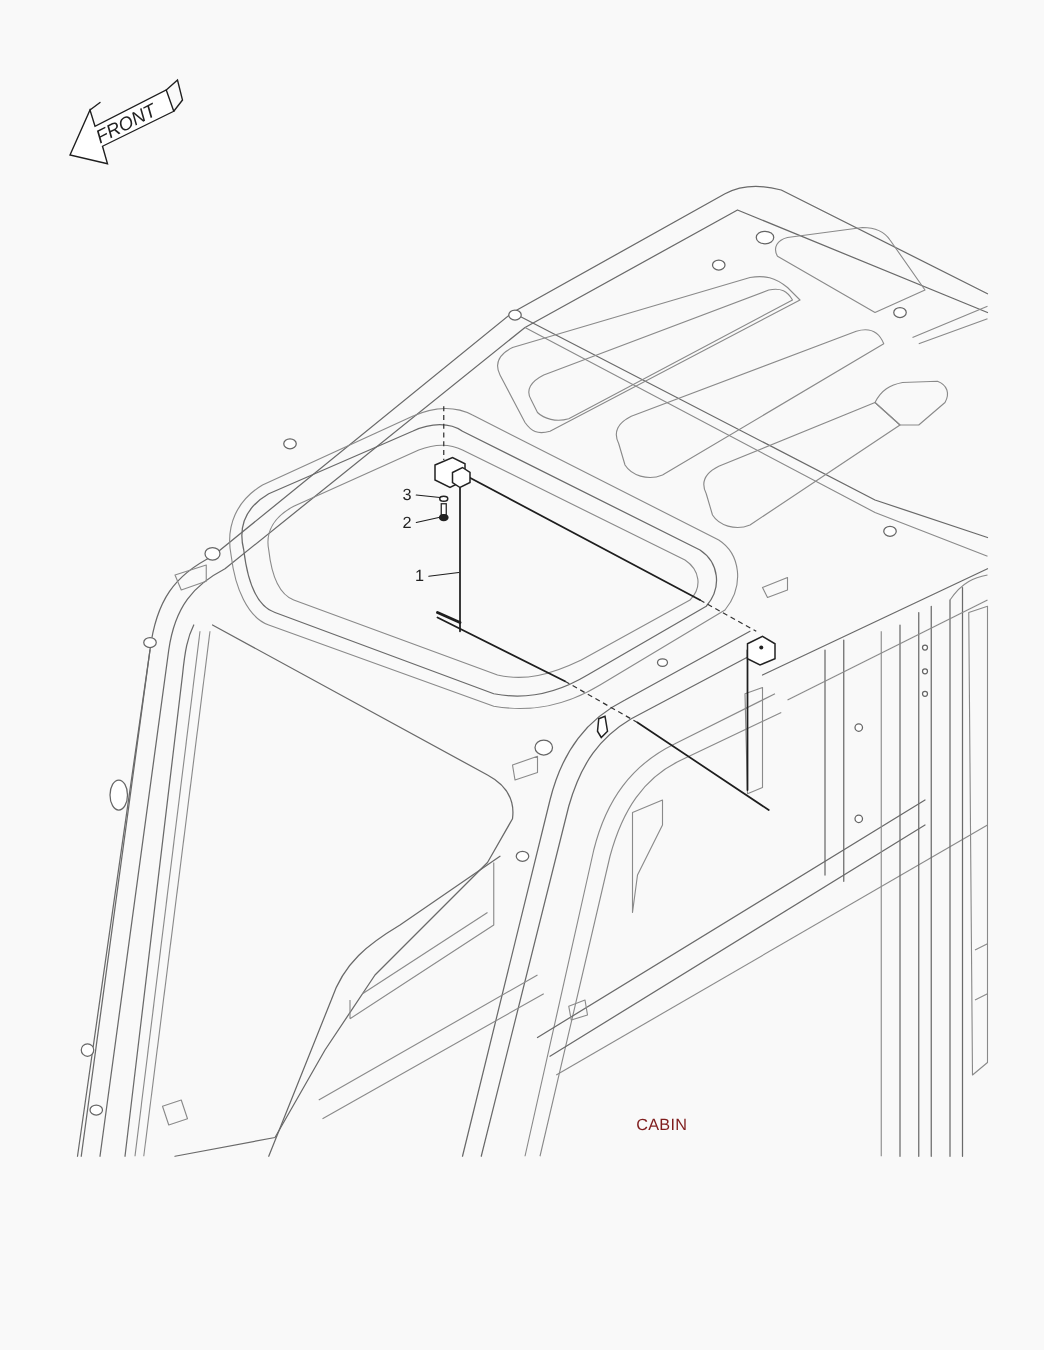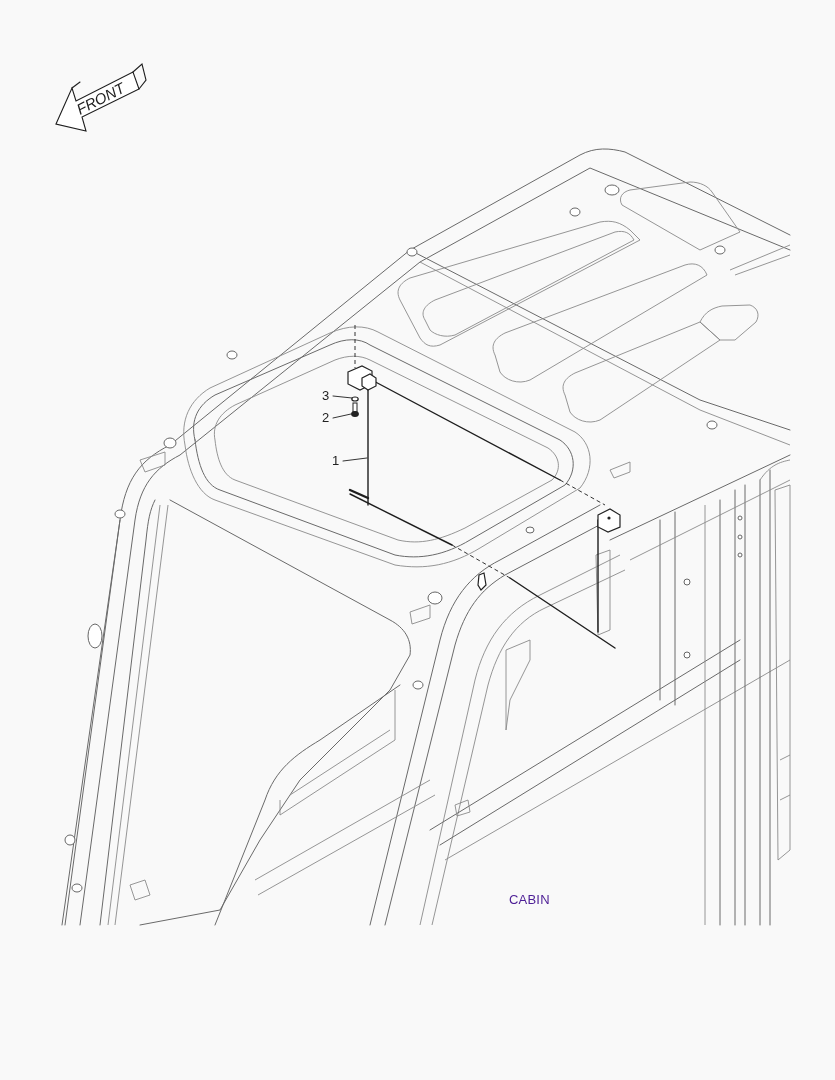--- a/index.html
+++ b/index.html
@@ -6,21 +6,21 @@
   body { width: 835px; height: 1080px; position: relative; overflow: hidden;
          font-family: "Liberation Sans", sans-serif; }
   #canvas { position: absolute; left: 0; top: 0; width: 835px; height: 1080px; }
   .ln { fill: none; stroke: #6a6a6a; stroke-width: 1; stroke-linejoin: round; stroke-linecap: round; }
   .lt { fill: none; stroke: #8a8a8a; stroke-width: 0.9; stroke-linejoin: round; }
   .dk { fill: none; stroke: #1e1e1e; stroke-width: 1.4; stroke-linecap: round; }
   .dash { fill: none; stroke: #333; stroke-width: 1; stroke-dasharray: 4 3; }
   .part { fill: #fff; stroke: #222; stroke-width: 1.2; }
   .boss { fill: #fff; stroke: #666; stroke-width: 1; }
   .label { position: absolute; font-size: 13px; color: #222; line-height: 1; }
-  .caption { position: absolute; font-size: 13px; color: #4c1d95; letter-spacing: 0.2px; }
+  .caption { position: absolute; font-size: 13px; color: #7f1d1d; letter-spacing: 0.2px; }
   .front-text { font-family: "Liberation Sans", sans-serif; font-style: italic; font-size: 15px; fill: #222; }
 </style>
 </head>
 <body>
 
 <svg id="canvas" viewBox="0 0 835 1080" xmlns="http://www.w3.org/2000/svg">
 
   <g>
     <path class="dk" style="stroke-width:1.1;fill:#fff" d="M56,124 L72,88 L76,101 L133,72 L139,89 L82,117 L86,131 Z"></path>
     <path class="dk" style="stroke-width:1.1;fill:none" d="M133,72 L142,64 L146,80 L139,89"></path>

